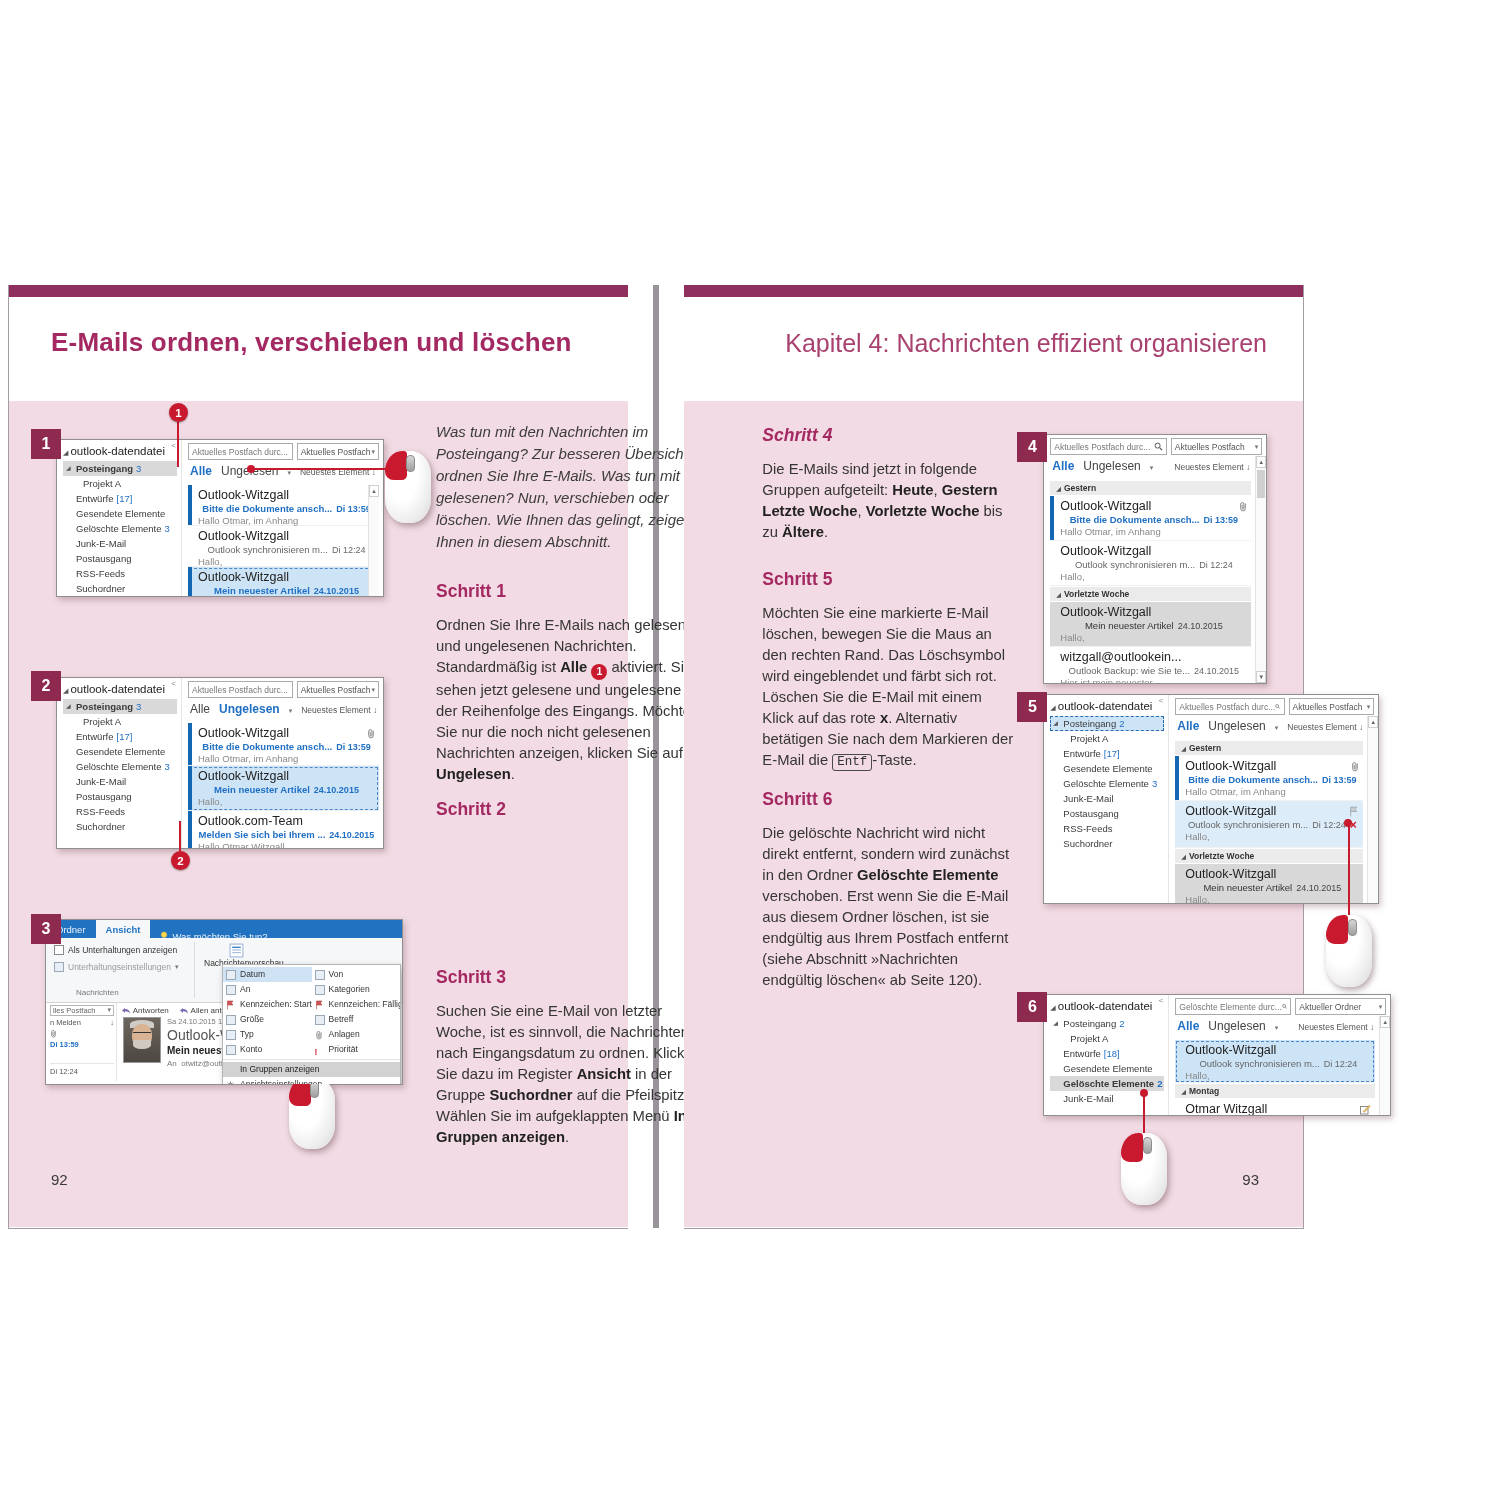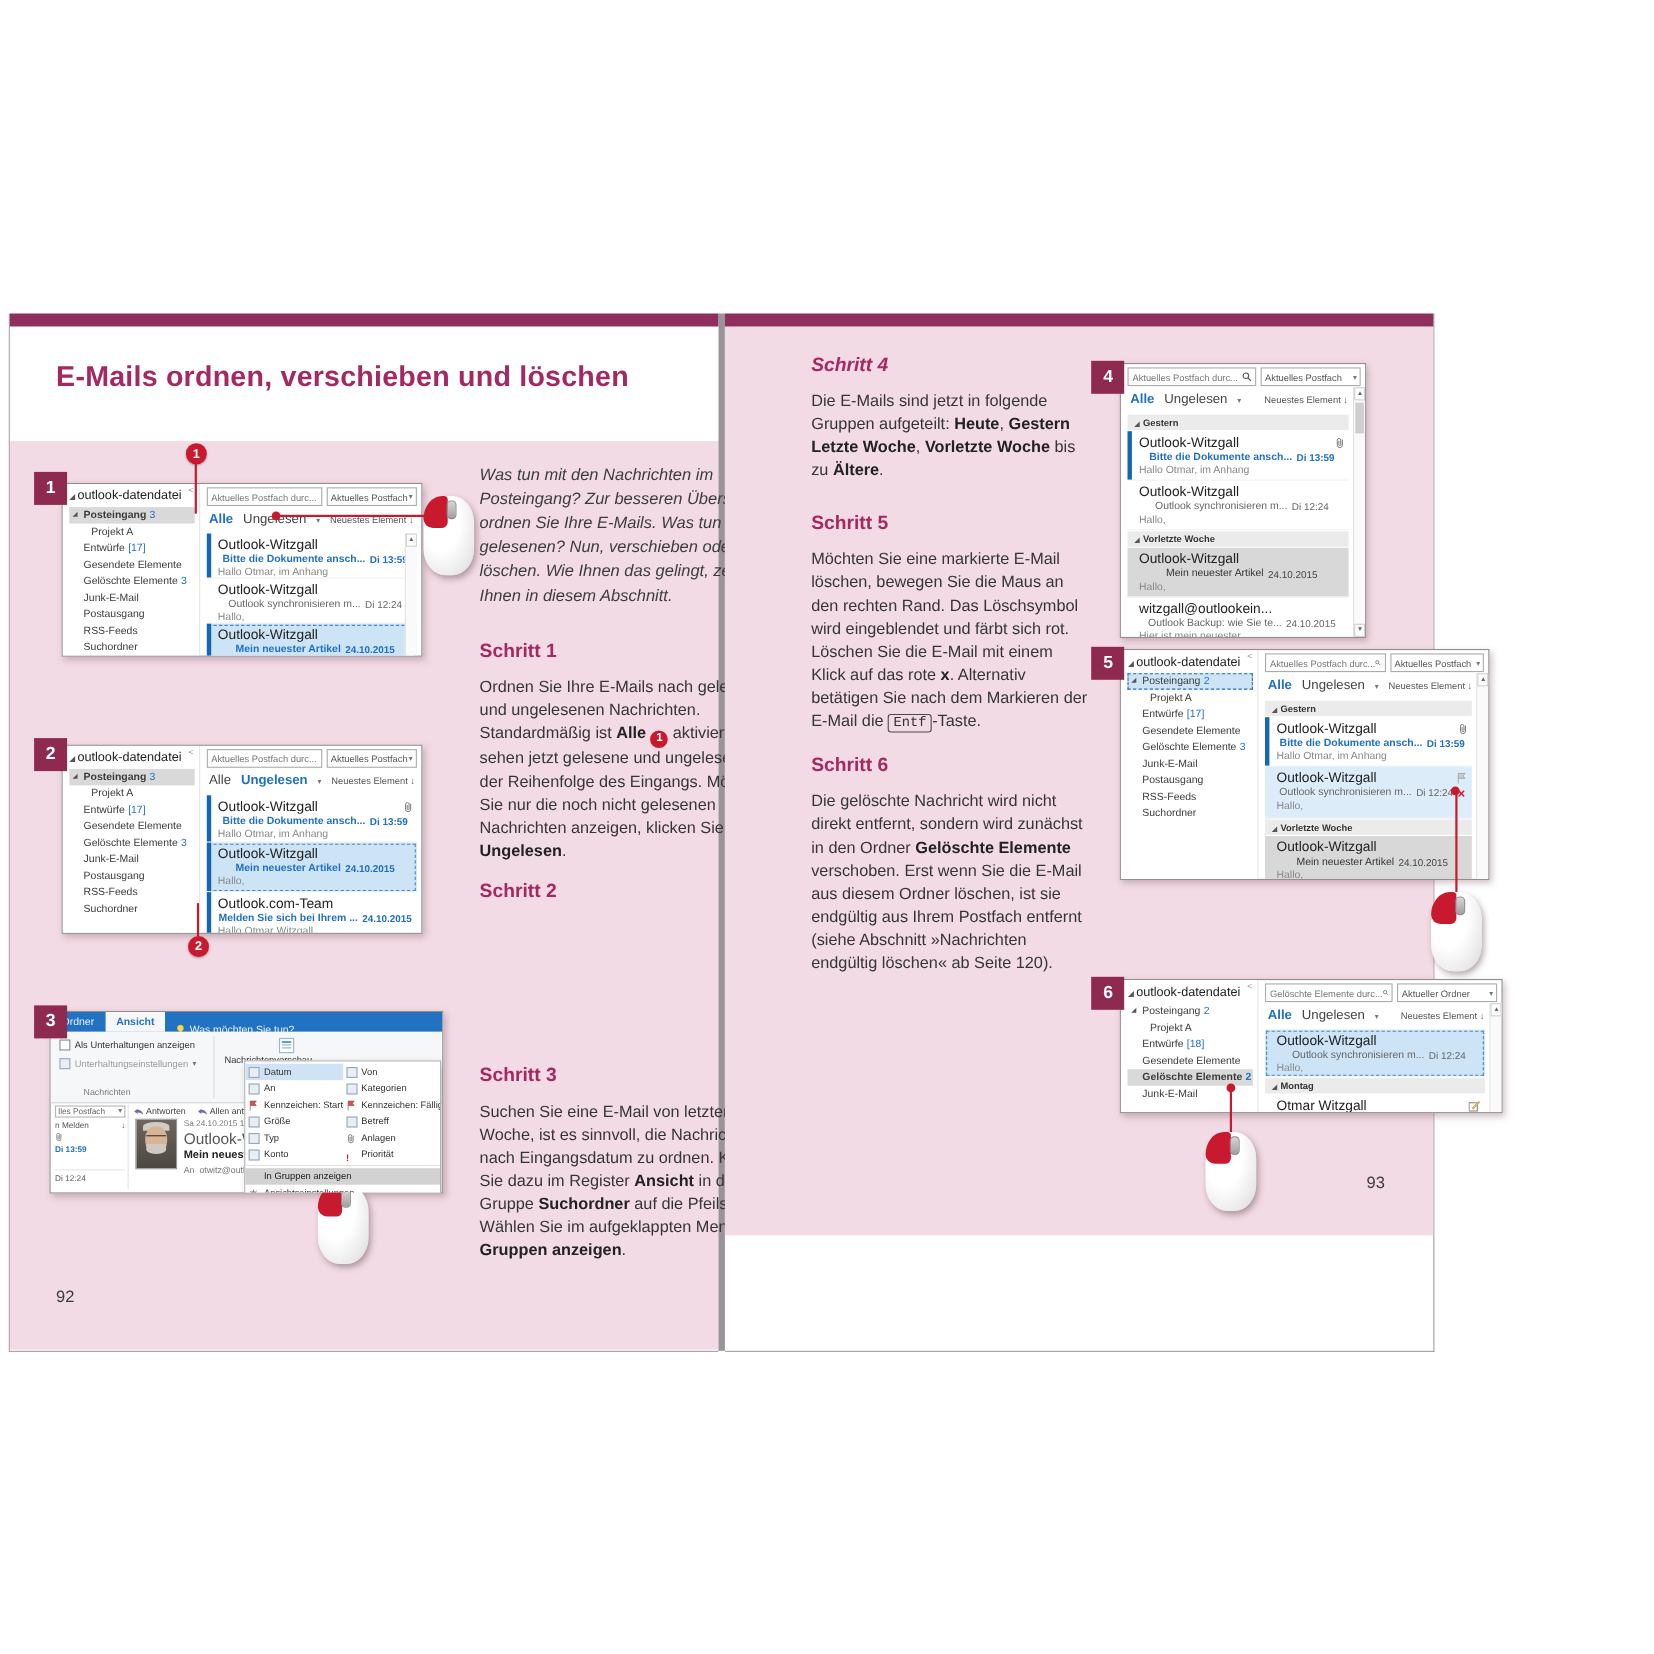--- a/index.html
+++ b/index.html
@@ -1,17 +1,17 @@
 <!DOCTYPE html>
 <html lang="de"><head>
 <meta charset="utf-8">
 <style>
   html,body{margin:0;padding:0;background:#fff;}
   .canvas{position:relative;width:1504px;height:1504px;background:#fff;overflow:hidden;font-family:"Liberation Sans",sans-serif;}
-  .book{position:absolute;left:8px;top:285px;width:1296px;height:943px;display:flex;}
+  .book{position:absolute;left:8px;top:285px;width:1296px;height:943px;display:flex;gap:25px;}
   .page{position:relative;width:740px;height:943px;border:1px solid #a39da3;border-top:none;}
   .page-left{border-right:none;}
   .page-right{border-left:none;}
   .gutter{width:8px;background:#99939a;}
   .topbar{height:12px;background:#8e2f5e;}
   .band{height:104px;background:#fff;position:relative;}
   .content{position:relative;height:826px;background:#f2dbe4;}
   .ltitle{position:absolute;left:42px;top:30px;font-size:26px;font-weight:bold;color:#a42962;letter-spacing:.2px;}
   .rtitle{position:absolute;right:36px;top:32px;font-size:25px;font-weight:normal;color:#a8416f;}
   .pageno{position:absolute;top:770px;font-size:15px;color:#3a3a3a;}
@@ -78,21 +78,21 @@
   .r-tabs{height:18px;background:#2173c2;display:flex;color:#eaf2fb;font-size:9.5px;align-items:stretch;}
   .r-tab{padding:0 10px;display:flex;align-items:center;}
   .r-tab.active{background:#f6f7f8;color:#2173c2;font-weight:bold;}
   .r-tellme{display:flex;align-items:center;gap:4px;padding:16px 10px;}
   .r-body{height:64px;background:#f6f7f8;border-bottom:1px solid #d5d5d5;position:relative;}
   .cbrow{position:absolute;left:8px;top:7px;display:flex;align-items:flex-start;gap:4px;font-size:8.5px;color:#333;}
   .cbox{width:8px;height:8px;border:1px solid #8a8a8a;background:#fff;}
   .convset{position:absolute;left:8px;top:24px;display:flex;align-items:center;gap:4px;font-size:8.5px;color:#9a9a9a;}
   .gname{position:absolute;left:30px;top:50px;font-size:8px;color:#777;}
   .gdiv{position:absolute;left:148px;top:4px;bottom:4px;width:1px;background:#dcdcdc;}
-  .pvbtn{position:absolute;left:158px;top:5px;width:64px;text-align:right;font-size:8.5px;color:#333;}
+  .pvbtn{position:absolute;left:158px;top:5px;width:64px;text-align:center;font-size:8.5px;color:#333;}
   .pvbtn .pcaret{color:#666;font-size:7px;}
   .menu{position:absolute;left:176px;top:26px;width:177px;background:#fff;border:1px solid #b5b5b5;box-shadow:3px 4px 8px rgba(0,0,0,.3);z-index:8;padding:2px 0;}
   .m-grid{display:grid;grid-template-columns:1fr 1fr;}
   .m-item{height:15px;line-height:15px;padding-left:17px;position:relative;font-size:8.5px;color:#333;white-space:nowrap;overflow:hidden;}
   .m-item .mi{position:absolute;left:3px;top:2.5px;width:9px;height:9px;}
   .m-ico-box{display:inline-block;width:8px;height:8px;border:1px solid #9aa7b5;background:#e8eef5;}
   .m-hl{background:#cfe3f5;}
   .m-sep{border-top:1px solid #e2e2e2;margin:2px 0;}
   .m-grouprow{height:15px;line-height:15px;background:#d2d2d2;padding-left:17px;font-size:8.5px;color:#222;}
   .m-set{height:15px;line-height:15px;padding-left:17px;position:relative;font-size:8.5px;color:#333;}
@@ -418,20 +418,23 @@
         <div class="stepbody" style="left:427px;top:600px;width:278px;"><span>Suchen Sie eine E-Mail von letzter Woche, ist es sinnvoll, die Nachrichten nach Eingangsdatum zu ordnen. Klicken Sie dazu im Register </span><b>Ansicht</b><span> in der Gruppe </span><b>Suchordner</b><span> auf die Pfeilspitze. Wählen Sie im aufgeklappten Menü </span><b>In Gruppen anzeigen</b><span>.</span></div>
 
         <div class="pageno" style="left:42px;">92</div>
       </div>
     </div>
 
     <div class="gutter"></div>
 
     <div class="page page-right">
       <div class="topbar"></div>
+      <div class="band">
+        <div class="rtitle">Kapitel 4: Nachrichten effizient organisieren</div>
+      </div>
       <div class="content">
 
         <div class="stephead" style="left:78px;top:24px;font-style:italic;">Schritt 4</div>
         <div class="stepbody" style="left:78px;top:58px;width:252px;"><span>Die E-Mails sind jetzt in folgende Gruppen aufgeteilt: </span><b>Heute</b><span>, </span><b>Gestern</b><span> </span><b>Letzte Woche</b><span>, </span><b>Vorletzte Woche</b><span> bis zu </span><b>Ältere</b><span>.</span></div>
         <div class="stephead" style="left:78px;top:168px;">Schritt 5</div>
         <div class="stepbody" style="left:78px;top:202px;width:252px;"><span>Möchten Sie eine markierte E-Mail löschen, bewegen Sie die Maus an den rechten Rand. Das Löschsymbol wird eingeblendet und färbt sich rot. Löschen Sie die E-Mail mit einem Klick auf das rote </span><b>x</b><span>. Alternativ betätigen Sie nach dem Markieren der E-Mail die </span><span class="keycap">Entf</span><span>-Taste.</span></div>
         <div class="stephead" style="left:78px;top:388px;">Schritt 6</div>
         <div class="stepbody" style="left:78px;top:422px;width:252px;"><span>Die gelöschte Nachricht wird nicht direkt entfernt, sondern wird zunächst in den Ordner </span><b>Gelöschte Elemente</b><span> verschoben. Erst wenn Sie die E-Mail aus diesem Ordner löschen, ist sie endgültig aus Ihrem Postfach entfernt (siehe Abschnitt »Nachrichten endgültig löschen« ab Seite 120).</span></div>
 
         <div class="numbadge" style="left:333px;top:31px;">4</div>

